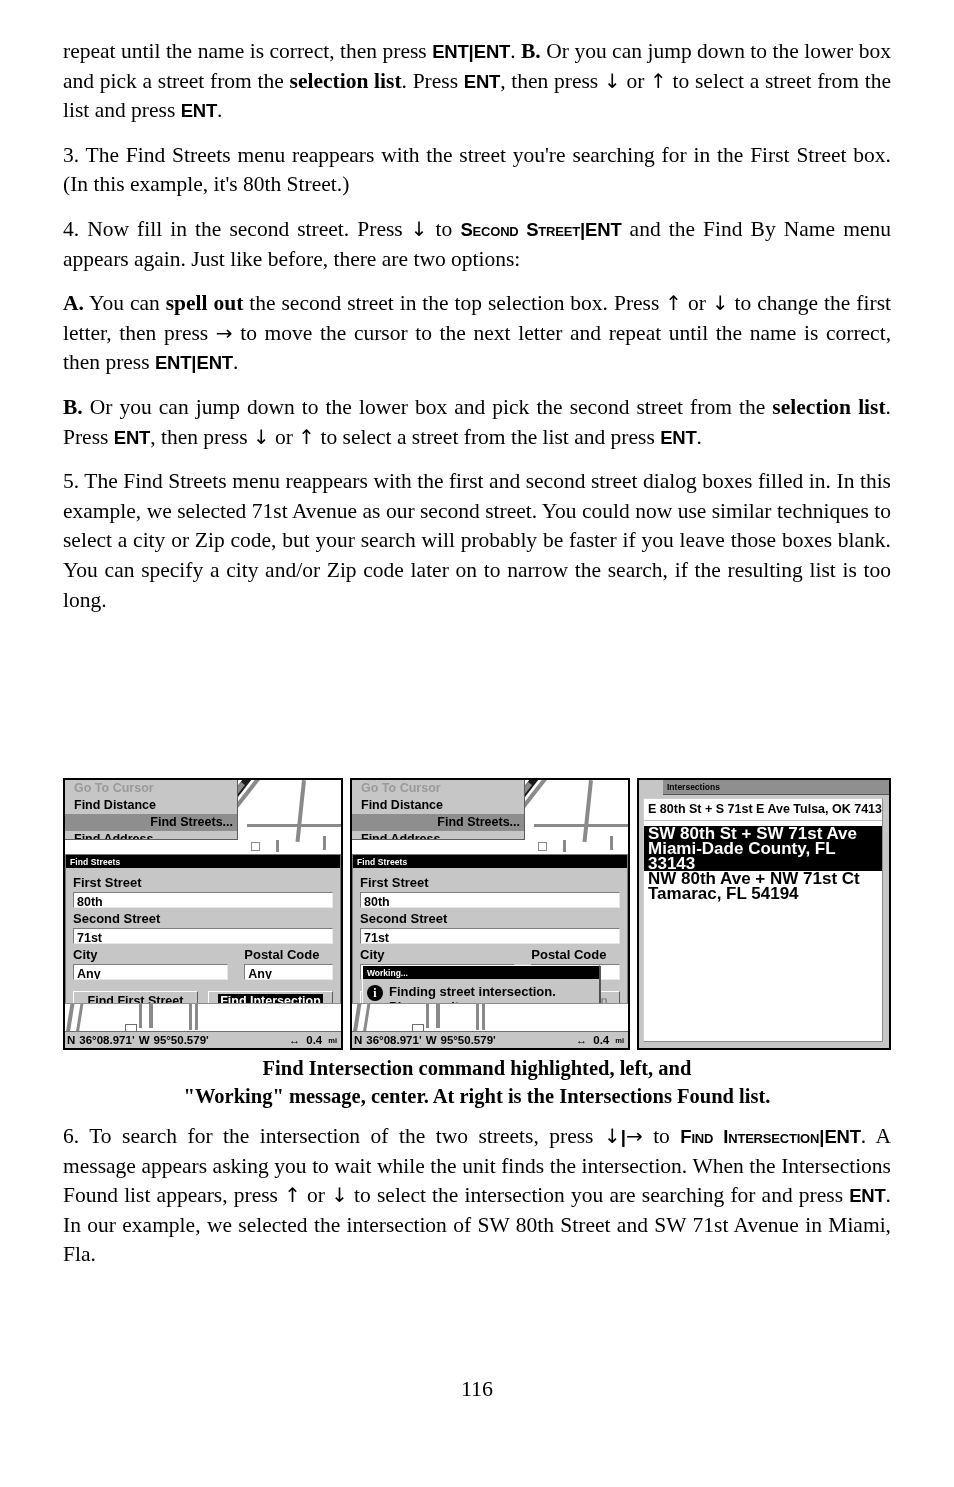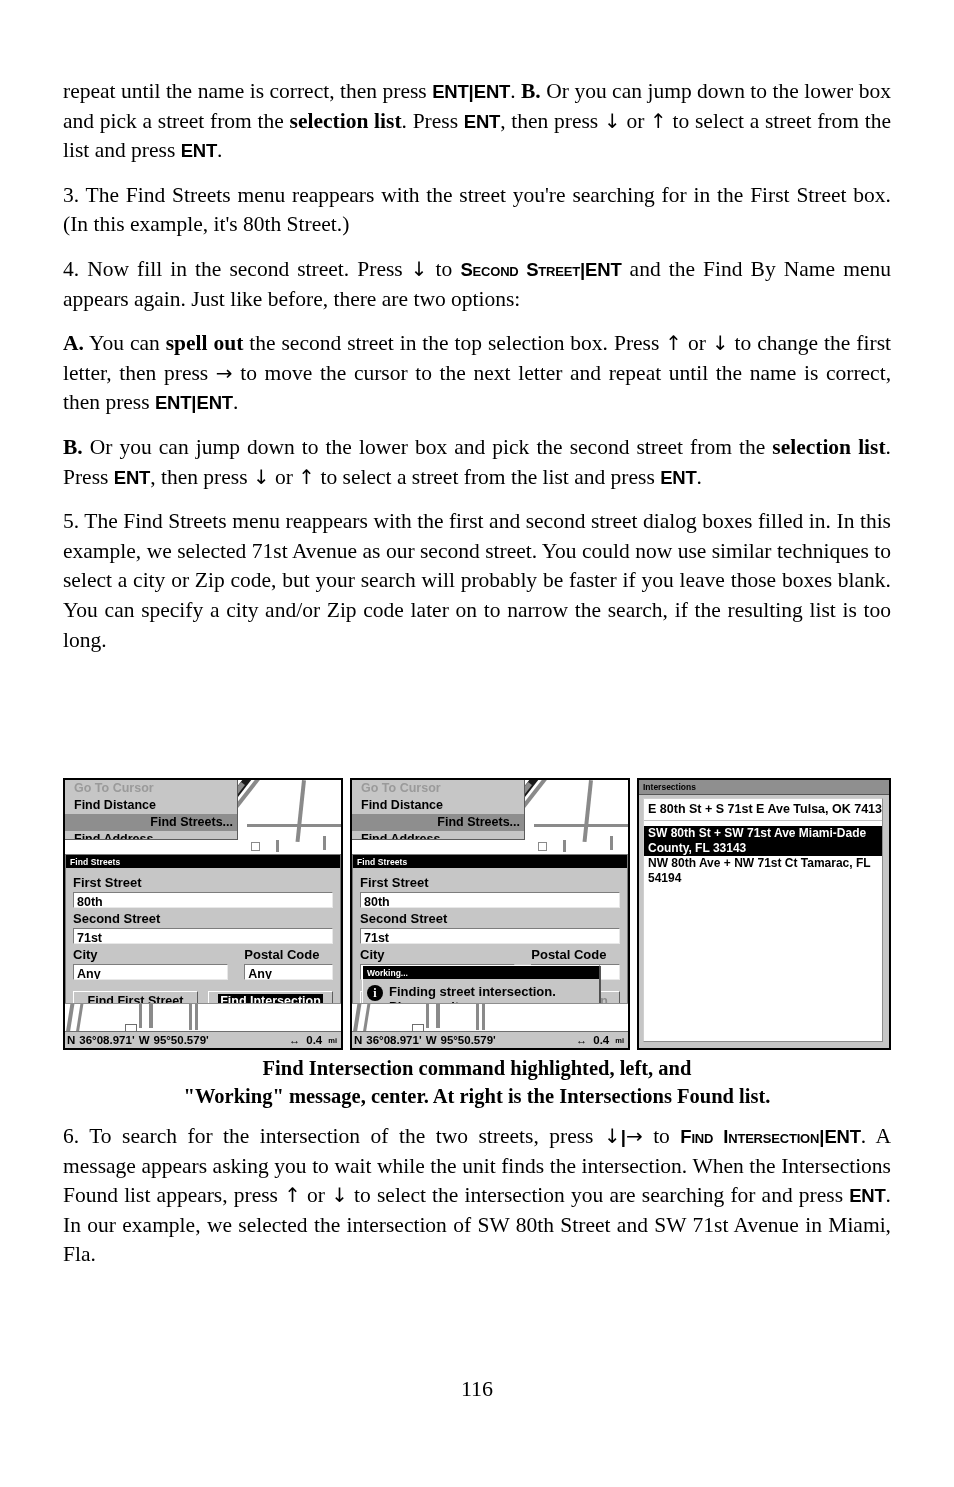--- a/index.html
+++ b/index.html
@@ -25,21 +25,21 @@
   p.body-text {
     font-family: "Liberation Serif", serif;
     font-size: 21.5px;
     line-height: 29.6px;
     text-align: justify;
     text-justify: inter-word;
     margin: 0 0 15px 0;
     hyphens: manual;
   }
   p.first {
-    margin-top: 77px;
+    margin-top: 37px;
   }
   b, strong { font-weight: bold; }
   .kbd {
     font-family: "Liberation Sans", sans-serif;
     font-weight: bold;
     font-size: 18.5px;
     letter-spacing: -0.2px;
   }
   .smallcaps {
     font-family: "Liberation Sans", sans-serif;
@@ -265,41 +265,42 @@
   }
 
   
   .list-title {
     background: #8f8f8f;
     color: #000000;
     font-size: 8.5px;
     font-weight: bold;
     padding: 2px 4px;
     border-bottom: 1px solid #555;
+    margin-left: 24px;
   }
   .list-frame {
     position: absolute;
     left: 4px; right: 6px;
     top: 18px; bottom: 6px;
     background: #ffffff;
     border: 1px solid #8d8d8d;
     border-left-color: #cfcfcf;
     border-top-color: #cfcfcf;
     overflow: hidden;
   }
   .list-first {
     font-size: 12.5px;
     font-weight: bold;
     padding: 3px 2px 3px 4px;
     border-bottom: 1px solid #c0c0c0;
     line-height: 15px;
     white-space: nowrap;
   }
   .list-item {
-    font-size: 12px;
+    font-size: 17px;
     font-weight: bold;
     padding: 0px 2px 0px 4px;
     line-height: 15px;
   }
   .list-item.sel {
     background: #000000;
     color: #ffffff;
   }
 
   

